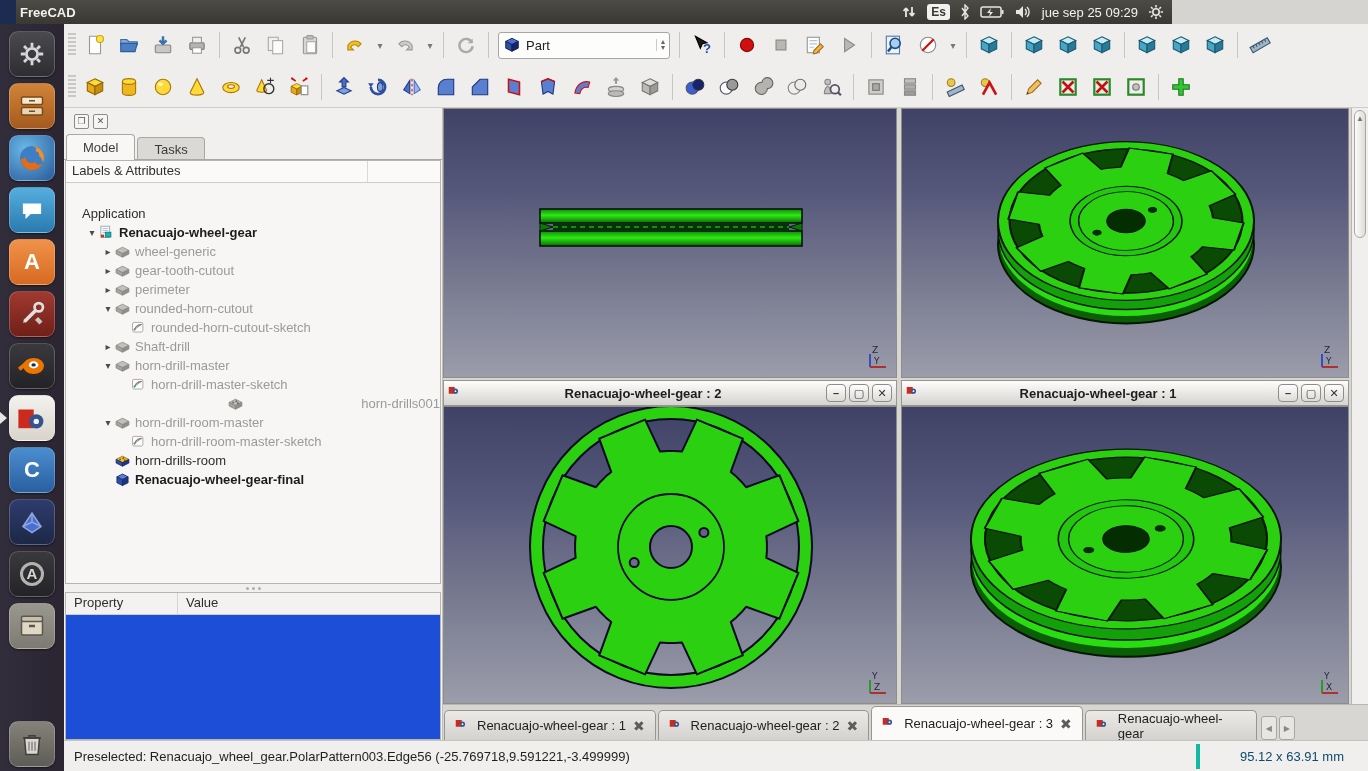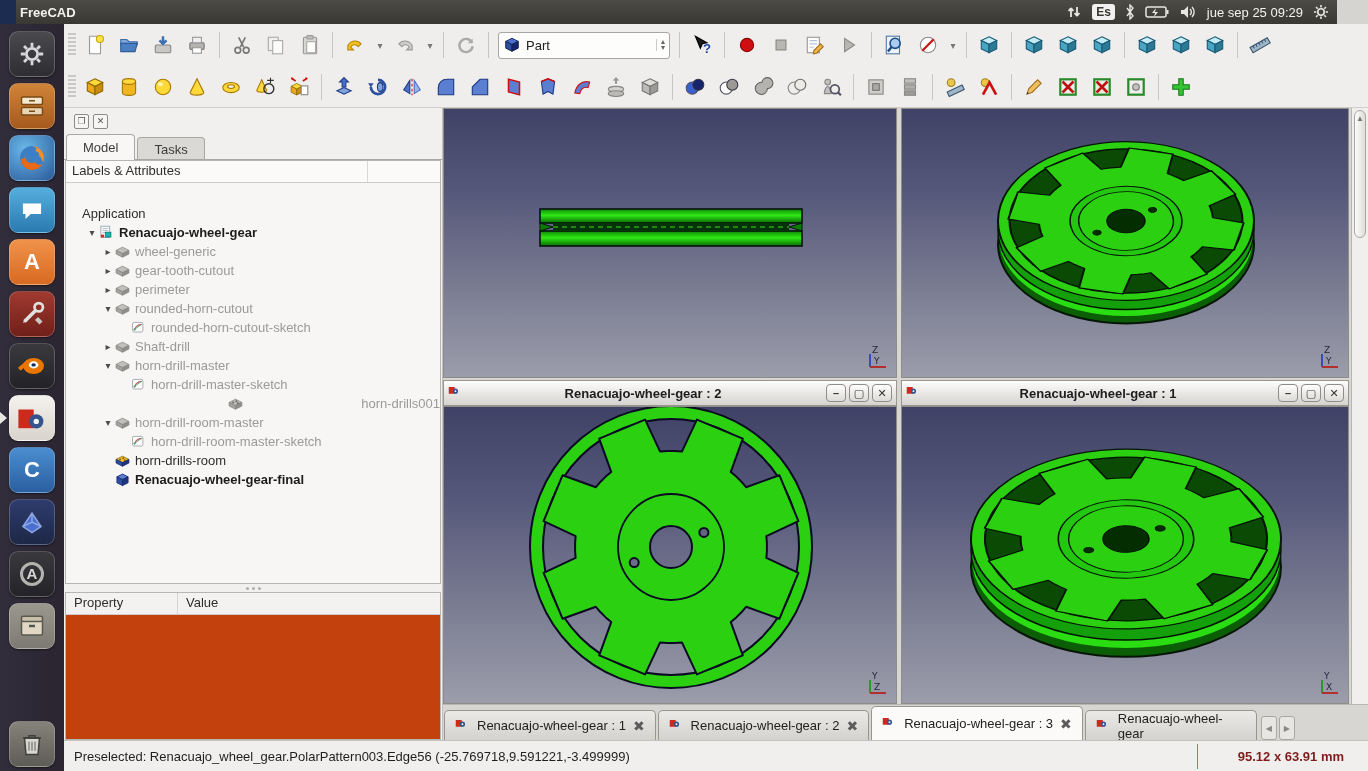--- a/index.html
+++ b/index.html
@@ -1,21 +1,21 @@
 <!DOCTYPE html>
 <html><head>
 <meta charset="utf-8">
 <style>
   * { margin:0; padding:0; box-sizing:border-box; }
   html,body { width:1368px; height:771px; overflow:hidden;
     font-family:"Liberation Sans","DejaVu Sans",sans-serif; font-size:13px; }
   body { position:relative; background:#d6d4d0; }
 
   
-  #top-panel { position:absolute; left:0; top:0; width:1337px; height:24px;
+  #top-panel { position:absolute; left:0; top:0; width:1172px; height:24px;
     background:linear-gradient(#4d4b45,#3a3833); color:#eee;
     display:flex; align-items:center; z-index:50; }
   #corner-block { width:16px; height:24px; background:#1c2b50; }
   #panel-title { font-weight:bold; color:#f4f2ee; margin-left:4px; }
   #tray { margin-left:auto; display:flex; align-items:center; gap:10px; padding-right:8px; }
   .tray-ic { display:flex; align-items:center; }
   #kbd-badge { background:#f2f1ef; color:#3a3833; font-weight:bold; border-radius:3px;
     padding:0 4px; font-size:12px; line-height:16px; }
   #clock { color:#f4f2ee; font-size:13px; }
 
@@ -76,21 +76,21 @@
   #tree-header .h2 { width:72px; }
   #tree { flex:1; overflow:hidden; padding-top:1px; }
   .trow { height:19px; display:flex; align-items:center; white-space:nowrap; }
   .trow .arrow { width:12px; text-align:center; color:#4c4c4c; font-size:10px; flex:0 0 auto; }
   .trow .ticon { width:17px; height:16px; flex:0 0 auto; margin-right:4px; }
   .trow .lab { color:#2d2d2d; }
   .trow.gray .lab { color:#9a9a98; }
   .trow.bold .lab { font-weight:bold; color:#1c1c1c; }
   #splitter { height:8px; display:flex; align-items:center; justify-content:center; gap:3px; }
   #splitter i { width:3px; height:3px; border-radius:50%; background:#b0aeaa; }
-  #prop-wrap { height:148px; border:1px solid #b7b5b1; margin:0 1px; background:#c2410c;
+  #prop-wrap { height:148px; border:1px solid #b7b5b1; margin:0 1px; background:#1d4ed8;
     display:flex; flex-direction:column; }
   #prop-header { display:flex; height:22px; background:#f3f2f0; border-bottom:1px solid #cfcdc9; }
   #prop-header div { padding:2px 8px; color:#2e2e2e; }
   #prop-header .c1 { width:112px; border-right:1px solid #d5d3cf; }
   #bottom-tabs { height:27px; display:flex; align-items:flex-start; padding-left:4px; gap:2px; }
   .btab { padding:1px 14px 3px; border:1px solid #aaa8a4; border-top:none;
     border-radius:0 0 6px 6px; color:#3c3c3c; }
   .btab.active { background:#f8f7f5; }
   .btab:not(.active) { background:#dbd9d5; height:18px; }
 
@@ -125,21 +125,21 @@
   .mtab .x { color:#5c5c5c; font-weight:bold; font-size:14px; }
   .mtab.trunc { width:172px; overflow:hidden; }
   .scrollbtn { width:16px; height:24px; border:1px solid #a9a7a3; background:#e8e6e3;
     display:flex; align-items:center; justify-content:center; font-size:8px; color:#888;
     margin-left:2px; border-radius:3px; }
 
   
   #statusbar { height:31px; background:#f0efed; border-top:1px solid #c5c3c0;
     display:flex; align-items:center; padding:0 10px; color:#1f1f1f; }
   #status-msg { flex:1; }
-  #status-dims { border-left:1px solid #14b8a6; padding:5px 14px 5px 40px; color:#7f1d1d;font-weight:bold; }
+  #status-dims { border-left:4px solid #14b8a6; padding:5px 14px 5px 40px; color:#0c4a6e; }
 </style>
 </head>
 <body>
 
 <div id="top-panel">
   <div id="corner-block"></div>
   <span id="panel-title">FreeCAD</span>
   <div id="tray">
     <span class="tray-ic">
       <svg width="16" height="16" viewBox="0 0 16 16">

